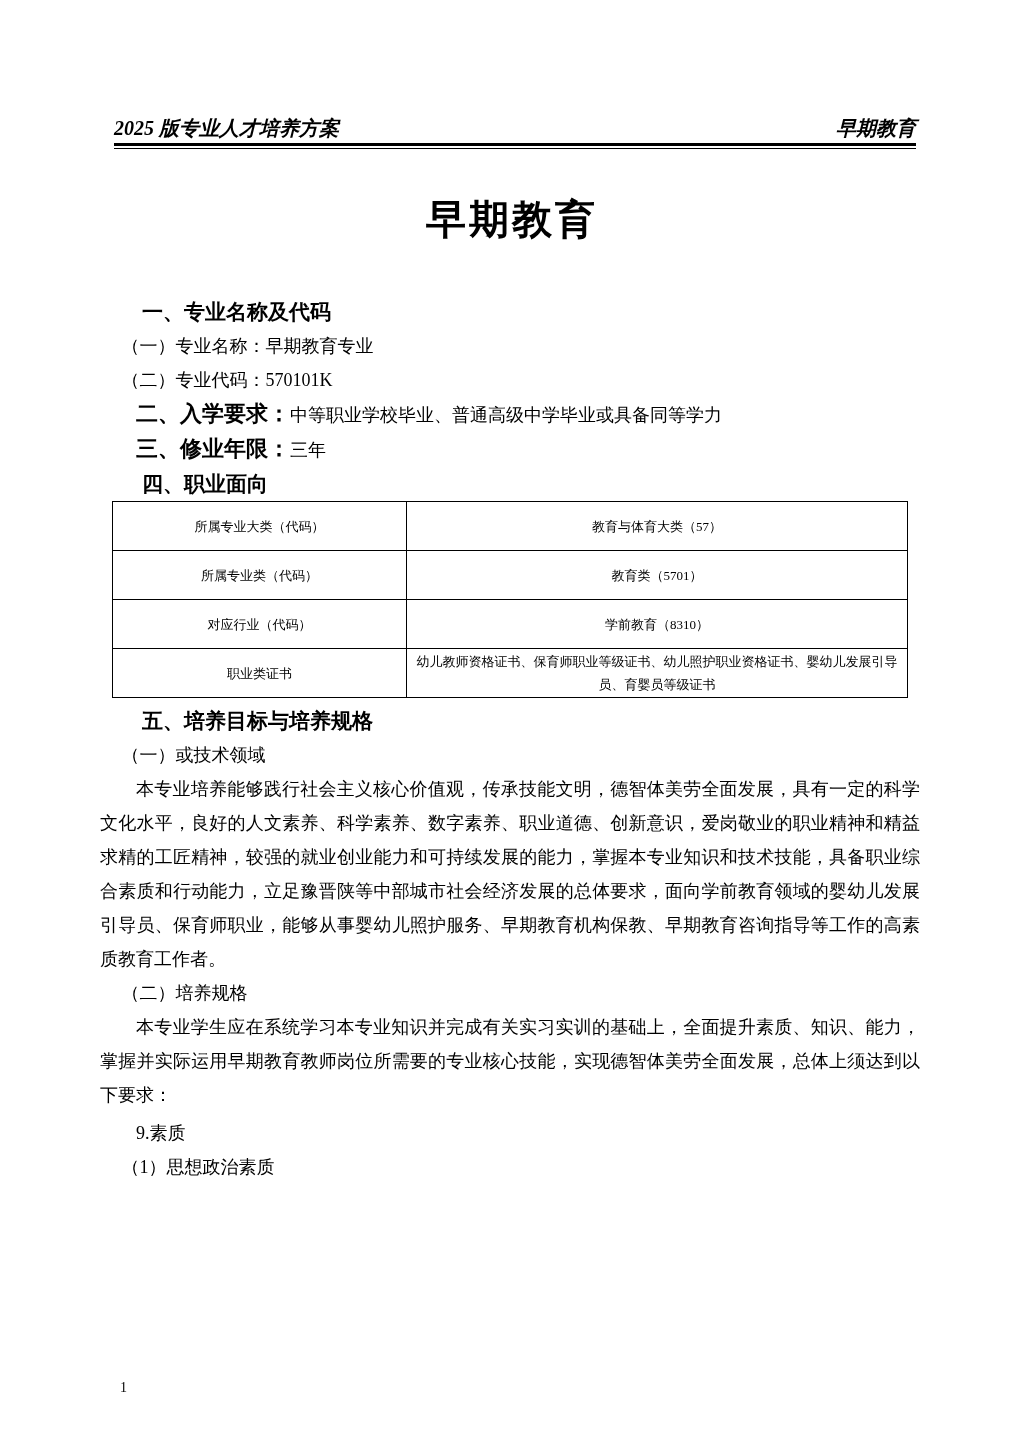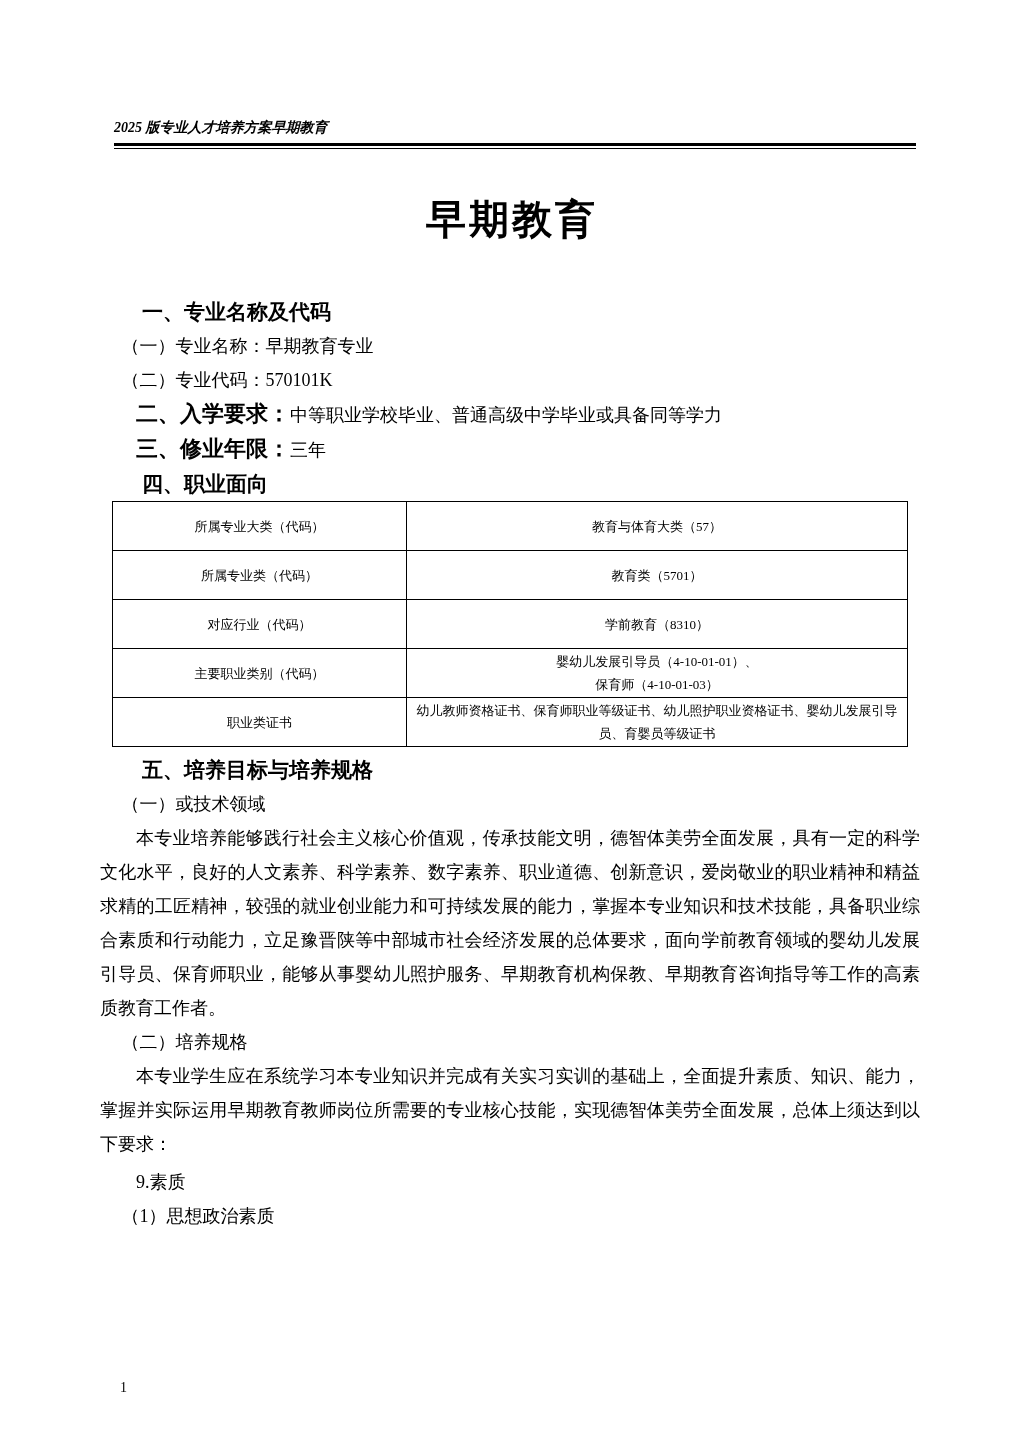--- a/index.html
+++ b/index.html
@@ -10,22 +10,22 @@
     color:#000000;
   }
   .page {
     position:relative; width:1024px; height:1448px;
     background:#ffffff; overflow:hidden;
   }
 
   
   .header { position:absolute; top:116px; left:114px; width:802px; }
   .header-row {
-    display:flex; align-items:baseline;
-    font-style:italic; font-weight:700; font-size:14px; line-height:24px;
+    display:flex; justify-content:space-between; align-items:baseline;
+    font-style:italic; font-weight:700; font-size:20px; line-height:24px;
     font-family:"Liberation Serif","DejaVu Serif",serif;
   }
   .rule-thick { height:2.5px; background:#000; margin-top:3px; }
   .rule-thin  { height:1px;   background:#000; margin-top:2px; }
 
   
   .doc-title {
     position:absolute; top:196px; left:0; width:100%;
     text-align:center; font-size:40px; font-weight:700;
     letter-spacing:3px; line-height:48px;
@@ -111,25 +111,20 @@
         </tr>
         <tr>
           <td class="label-cell">所属专业类（代码）</td>
           <td class="value-cell">教育类（5701）</td>
         </tr>
         <tr>
           <td class="label-cell">对应行业（代码）</td>
           <td class="value-cell">学前教育（8310）</td>
         </tr>
         <tr>
-          <td class="label-cell">主要职业类别（代码）</td>
-          <td class="value-cell">婴幼儿发展引导员（4-10-01-01）、
-保育师（4-10-01-03）</td>
-        </tr>
-        <tr>
           <td class="label-cell">职业类证书</td>
           <td class="value-cell">幼儿教师资格证书、保育师职业等级证书、幼儿照护职业资格证书、婴幼儿发展引导员、育婴员等级证书</td>
         </tr>
       </tbody>
     </table>
 
     <p class="sec-heading after-table">五、培养目标与培养规格</p>
     <p class="sub-item">（一）或技术领域</p>
     <p class="para">本专业培养能够践行社会主义核心价值观，传承技能文明，德智体美劳全面发展，具有一定的科学文化水平，良好的人文素养、科学素养、数字素养、职业道德、创新意识，爱岗敬业的职业精神和精益求精的工匠精神，较强的就业创业能力和可持续发展的能力，掌握本专业知识和技术技能，具备职业综合素质和行动能力，立足豫晋陕等中部城市社会经济发展的总体要求，面向学前教育领域的婴幼儿发展引导员、保育师职业，能够从事婴幼儿照护服务、早期教育机构保教、早期教育咨询指导等工作的高素质教育工作者。</p>
     <p class="sub-item">（二）培养规格</p>

